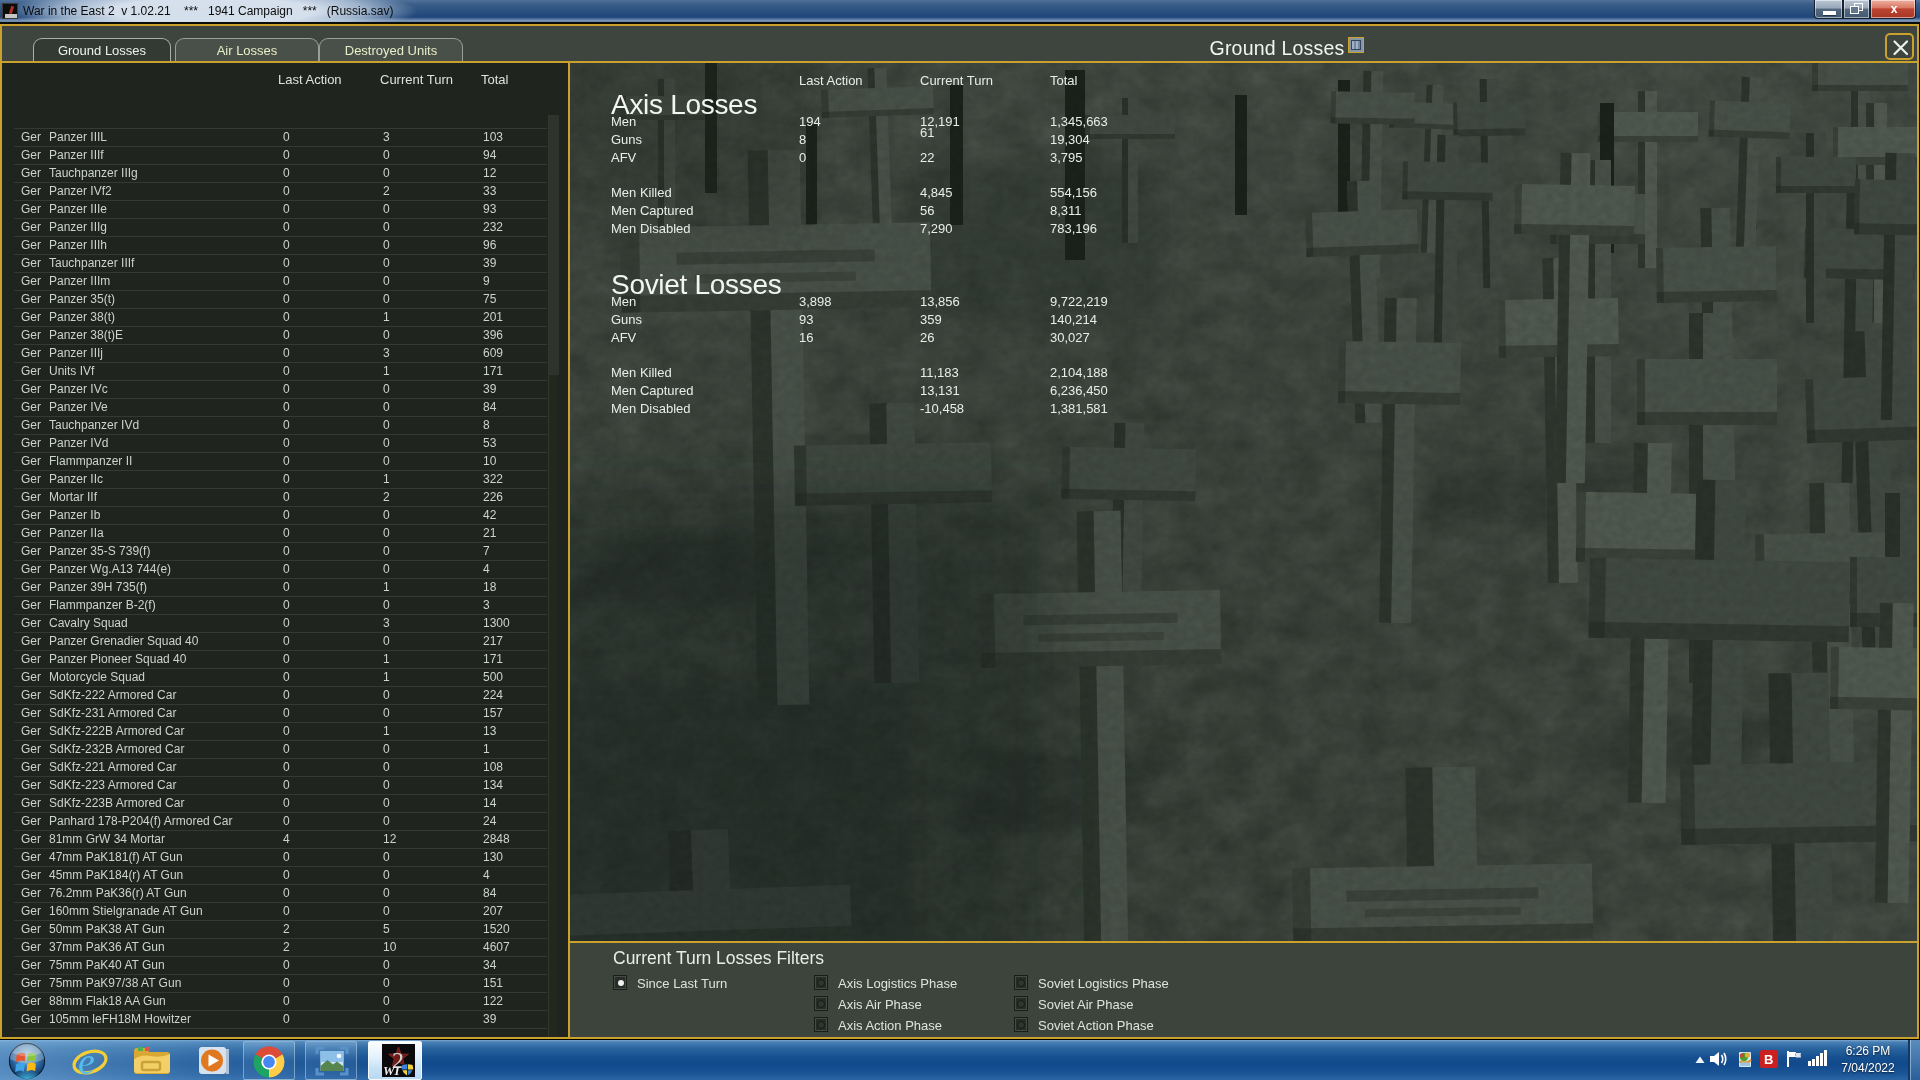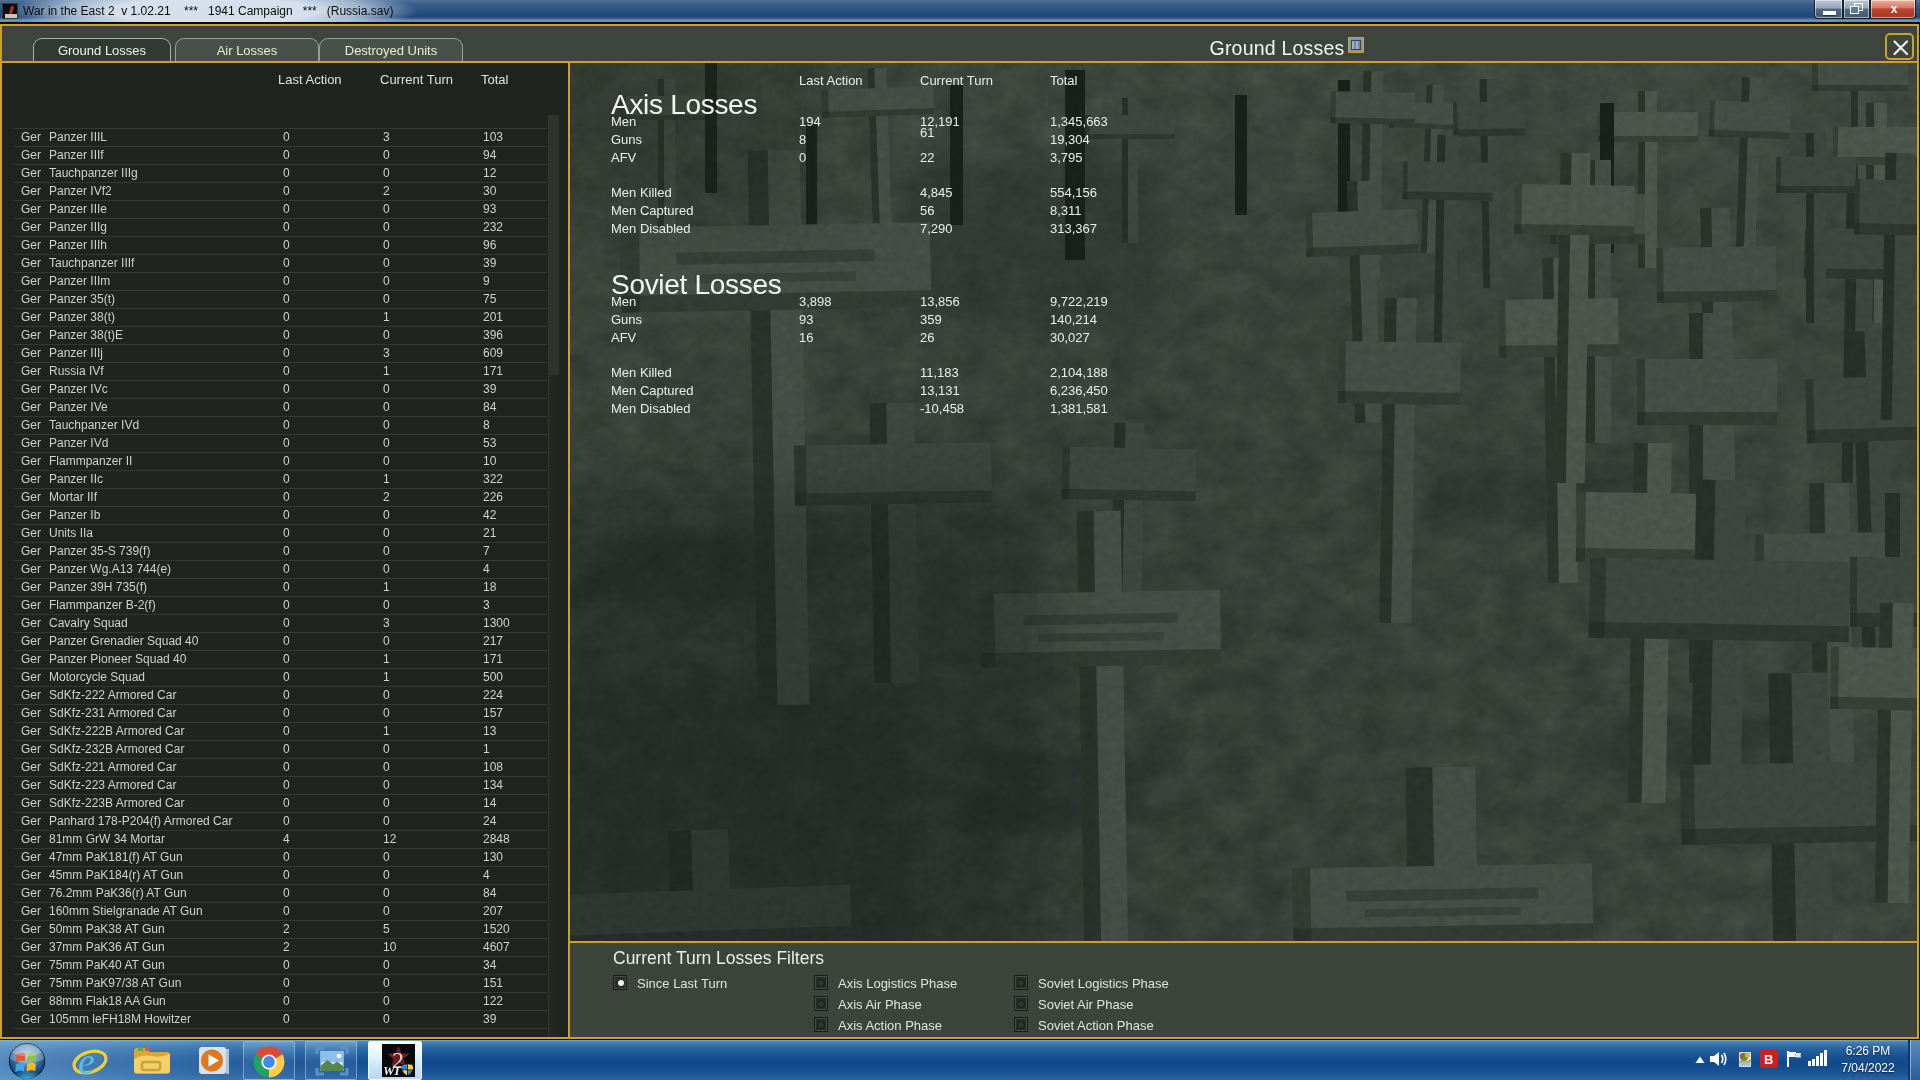--- a/index.html
+++ b/index.html
@@ -115,59 +115,59 @@
       <div class="hdr" style="left:276px">Last Action</div>
       <div class="hdr" style="left:378px">Current Turn</div>
       <div class="hdr" style="left:479px">Total</div>
       <div class="sep" style="top:65px"></div>
 <div class="trow" style="top:67px"><span class="c0">Ger</span><span class="c1">Panzer IIIL</span><span class="c2">0</span><span class="c3">3</span><span class="c4">103</span></div>
 <div class="sep" style="top:83px"></div>
 <div class="trow" style="top:85px"><span class="c0">Ger</span><span class="c1">Panzer IIIf</span><span class="c2">0</span><span class="c3">0</span><span class="c4">94</span></div>
 <div class="sep" style="top:101px"></div>
 <div class="trow" style="top:103px"><span class="c0">Ger</span><span class="c1">Tauchpanzer IIIg</span><span class="c2">0</span><span class="c3">0</span><span class="c4">12</span></div>
 <div class="sep" style="top:119px"></div>
-<div class="trow" style="top:121px"><span class="c0">Ger</span><span class="c1">Panzer IVf2</span><span class="c2">0</span><span class="c3">2</span><span class="c4">30</span></div>
+<div class="trow" style="top:121px"><span class="c0">Ger</span><span class="c1">Panzer IVf2</span><span class="c2">0</span><span class="c3">2</span><span class="c4">33</span></div>
 <div class="sep" style="top:137px"></div>
 <div class="trow" style="top:139px"><span class="c0">Ger</span><span class="c1">Panzer IIIe</span><span class="c2">0</span><span class="c3">0</span><span class="c4">93</span></div>
 <div class="sep" style="top:155px"></div>
 <div class="trow" style="top:157px"><span class="c0">Ger</span><span class="c1">Panzer IIIg</span><span class="c2">0</span><span class="c3">0</span><span class="c4">232</span></div>
 <div class="sep" style="top:173px"></div>
 <div class="trow" style="top:175px"><span class="c0">Ger</span><span class="c1">Panzer IIIh</span><span class="c2">0</span><span class="c3">0</span><span class="c4">96</span></div>
 <div class="sep" style="top:191px"></div>
 <div class="trow" style="top:193px"><span class="c0">Ger</span><span class="c1">Tauchpanzer IIIf</span><span class="c2">0</span><span class="c3">0</span><span class="c4">39</span></div>
 <div class="sep" style="top:209px"></div>
 <div class="trow" style="top:211px"><span class="c0">Ger</span><span class="c1">Panzer IIIm</span><span class="c2">0</span><span class="c3">0</span><span class="c4">9</span></div>
 <div class="sep" style="top:227px"></div>
 <div class="trow" style="top:229px"><span class="c0">Ger</span><span class="c1">Panzer 35(t)</span><span class="c2">0</span><span class="c3">0</span><span class="c4">75</span></div>
 <div class="sep" style="top:245px"></div>
 <div class="trow" style="top:247px"><span class="c0">Ger</span><span class="c1">Panzer 38(t)</span><span class="c2">0</span><span class="c3">1</span><span class="c4">201</span></div>
 <div class="sep" style="top:263px"></div>
 <div class="trow" style="top:265px"><span class="c0">Ger</span><span class="c1">Panzer 38(t)E</span><span class="c2">0</span><span class="c3">0</span><span class="c4">396</span></div>
 <div class="sep" style="top:281px"></div>
 <div class="trow" style="top:283px"><span class="c0">Ger</span><span class="c1">Panzer IIIj</span><span class="c2">0</span><span class="c3">3</span><span class="c4">609</span></div>
 <div class="sep" style="top:299px"></div>
-<div class="trow" style="top:301px"><span class="c0">Ger</span><span class="c1">Russia IVf</span><span class="c2">0</span><span class="c3">1</span><span class="c4">171</span></div>
+<div class="trow" style="top:301px"><span class="c0">Ger</span><span class="c1">Units IVf</span><span class="c2">0</span><span class="c3">1</span><span class="c4">171</span></div>
 <div class="sep" style="top:317px"></div>
 <div class="trow" style="top:319px"><span class="c0">Ger</span><span class="c1">Panzer IVc</span><span class="c2">0</span><span class="c3">0</span><span class="c4">39</span></div>
 <div class="sep" style="top:335px"></div>
 <div class="trow" style="top:337px"><span class="c0">Ger</span><span class="c1">Panzer IVe</span><span class="c2">0</span><span class="c3">0</span><span class="c4">84</span></div>
 <div class="sep" style="top:353px"></div>
 <div class="trow" style="top:355px"><span class="c0">Ger</span><span class="c1">Tauchpanzer IVd</span><span class="c2">0</span><span class="c3">0</span><span class="c4">8</span></div>
 <div class="sep" style="top:371px"></div>
 <div class="trow" style="top:373px"><span class="c0">Ger</span><span class="c1">Panzer IVd</span><span class="c2">0</span><span class="c3">0</span><span class="c4">53</span></div>
 <div class="sep" style="top:389px"></div>
 <div class="trow" style="top:391px"><span class="c0">Ger</span><span class="c1">Flammpanzer II</span><span class="c2">0</span><span class="c3">0</span><span class="c4">10</span></div>
 <div class="sep" style="top:407px"></div>
 <div class="trow" style="top:409px"><span class="c0">Ger</span><span class="c1">Panzer IIc</span><span class="c2">0</span><span class="c3">1</span><span class="c4">322</span></div>
 <div class="sep" style="top:425px"></div>
 <div class="trow" style="top:427px"><span class="c0">Ger</span><span class="c1">Mortar IIf</span><span class="c2">0</span><span class="c3">2</span><span class="c4">226</span></div>
 <div class="sep" style="top:443px"></div>
 <div class="trow" style="top:445px"><span class="c0">Ger</span><span class="c1">Panzer Ib</span><span class="c2">0</span><span class="c3">0</span><span class="c4">42</span></div>
 <div class="sep" style="top:461px"></div>
-<div class="trow" style="top:463px"><span class="c0">Ger</span><span class="c1">Units IIa</span><span class="c2">0</span><span class="c3">0</span><span class="c4">21</span></div>
+<div class="trow" style="top:463px"><span class="c0">Ger</span><span class="c1">Panzer IIa</span><span class="c2">0</span><span class="c3">0</span><span class="c4">21</span></div>
 <div class="sep" style="top:479px"></div>
 <div class="trow" style="top:481px"><span class="c0">Ger</span><span class="c1">Panzer 35-S 739(f)</span><span class="c2">0</span><span class="c3">0</span><span class="c4">7</span></div>
 <div class="sep" style="top:497px"></div>
 <div class="trow" style="top:499px"><span class="c0">Ger</span><span class="c1">Panzer Wg.A13 744(e)</span><span class="c2">0</span><span class="c3">0</span><span class="c4">4</span></div>
 <div class="sep" style="top:515px"></div>
 <div class="trow" style="top:517px"><span class="c0">Ger</span><span class="c1">Panzer 39H 735(f)</span><span class="c2">0</span><span class="c3">1</span><span class="c4">18</span></div>
 <div class="sep" style="top:533px"></div>
 <div class="trow" style="top:535px"><span class="c0">Ger</span><span class="c1">Flammpanzer B-2(f)</span><span class="c2">0</span><span class="c3">0</span><span class="c4">3</span></div>
 <div class="sep" style="top:551px"></div>
 <div class="trow" style="top:553px"><span class="c0">Ger</span><span class="c1">Cavalry Squad</span><span class="c2">0</span><span class="c3">3</span><span class="c4">1300</span></div>
@@ -526,21 +526,21 @@
           <div class="rtext" style="left:350px;top:87px">22</div>
           <div class="rtext" style="left:480px;top:87px">3,795</div>
       <div class="rtext" style="left:41px;top:122px">Men Killed</div>
           <div class="rtext" style="left:350px;top:122px">4,845</div>
           <div class="rtext" style="left:480px;top:122px">554,156</div>
       <div class="rtext" style="left:41px;top:140px">Men Captured</div>
           <div class="rtext" style="left:350px;top:140px">56</div>
           <div class="rtext" style="left:480px;top:140px">8,311</div>
       <div class="rtext" style="left:41px;top:158px">Men Disabled</div>
           <div class="rtext" style="left:350px;top:158px">7,290</div>
-          <div class="rtext" style="left:480px;top:158px">313,367</div>
+          <div class="rtext" style="left:480px;top:158px">783,196</div>
       <div class="rhead" style="left:41px;top:206px">Soviet Losses</div>
       <div class="rtext" style="left:41px;top:231px">Men</div>
           <div class="rtext" style="left:229px;top:231px">3,898</div>
           <div class="rtext" style="left:350px;top:231px">13,856</div>
           <div class="rtext" style="left:480px;top:231px">9,722,219</div>
       <div class="rtext" style="left:41px;top:249px">Guns</div>
           <div class="rtext" style="left:229px;top:249px">93</div>
           <div class="rtext" style="left:350px;top:249px">359</div>
           <div class="rtext" style="left:480px;top:249px">140,214</div>
       <div class="rtext" style="left:41px;top:267px">AFV</div>

